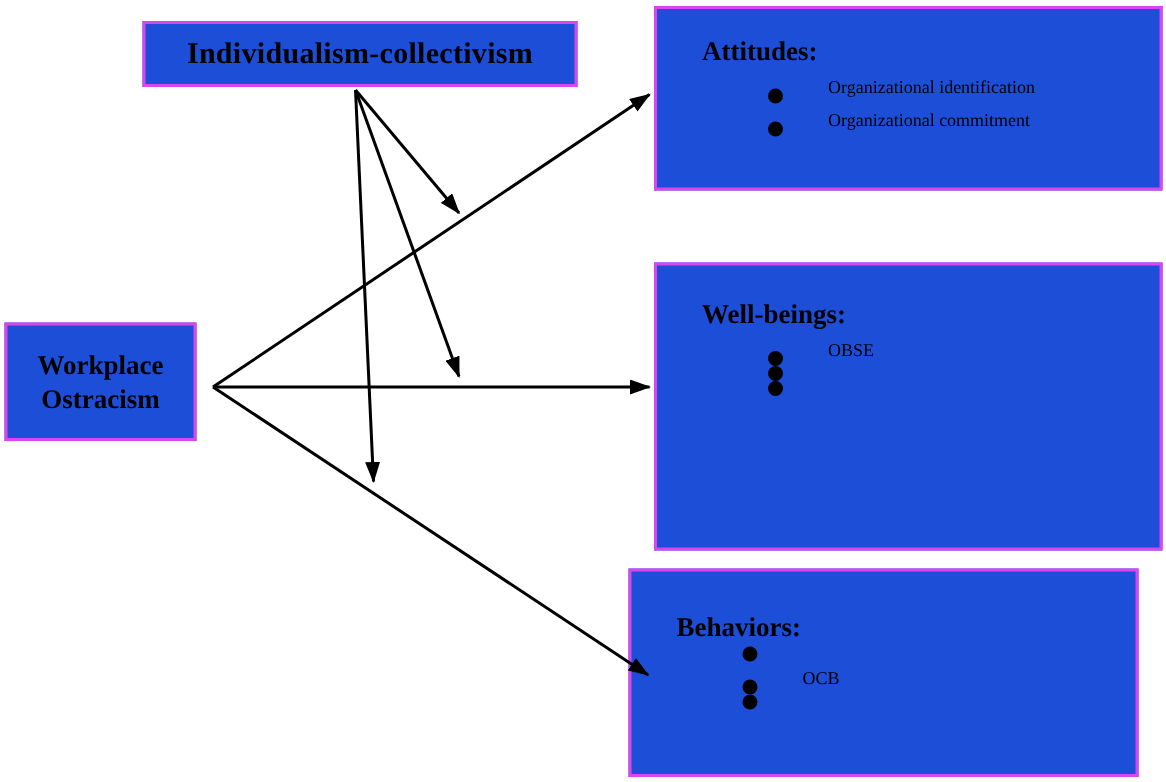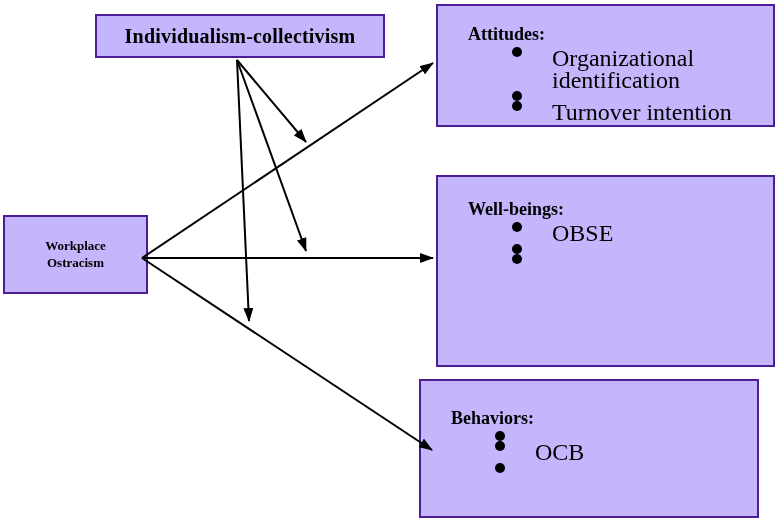--- a/index.html
+++ b/index.html
@@ -20,60 +20,60 @@
     left: 0;
     top: 0;
     width: 777px;
     height: 521px;
     pointer-events: none;
     z-index: 2;
   }
   .node {
     position: absolute;
     box-sizing: border-box;
-    border: 2px solid #4c1d95;
-    background: #c4b5fd;
+    border: 2px solid #d946ef;
+    background: #1d4ed8;
     color: #000000;
     z-index: 1;
   }
   .node.center {
     display: flex;
     align-items: center;
     justify-content: center;
     text-align: center;
   }
   .moderator-box {
     left: 95px; top: 14px; width: 290px; height: 44px;
     font-size: 20px; font-weight: bold;
     letter-spacing: 0.2px;
   }
   .predictor-box {
-    left: 3px; top: 215px; width: 145px; height: 79px;
-    font-size: 13px; font-weight: bold;
+    left: 3px; top: 215px; width: 128px; height: 79px;
+    font-size: 18px; font-weight: bold;
     line-height: 1.25;
     padding: 0 18px;
   }
   .outcome-box {
     left: 436px; width: 339px;
     padding-left: 30px;
   }
   .outcome-attitudes  { top: 4px;   height: 123px; padding-top: 17px; }
   .outcome-wellbeings { top: 175px; height: 192px; padding-top: 21px; }
   .outcome-behaviors  { top: 379px; height: 139px; padding-top: 26px; left: 419px; width: 340px; }
   .box-title {
     font-size: 18px;
     font-weight: bold;
     line-height: 22px;
     margin-bottom: 2px;
   }
   .item {
     display: flex;
-    align-items: flex-start;
+    align-items: flex-end;
     line-height: 22px;
-    font-size: 24px;
+    font-size: 12px;
   }
   .bullet {
     flex: none;
     width: 10px;
     height: 10px;
     border-radius: 50%;
     background: #000000;
     margin-left: 44px;
     margin-right: 30px;
   }
@@ -106,24 +106,21 @@
   </div>
 
   <div class="node outcome-box outcome-attitudes">
     <div class="box-title">Attitudes:</div>
     <div class="item">
       <span class="bullet"></span>
       <span>Organizational identification</span>
     </div>
     <div class="item">
       <span class="bullet"></span>
-    </div>
-    <div class="item">
-      <span class="bullet"></span>
-      <span>Turnover intention</span>
+      <span>Organizational commitment</span>
     </div>
   </div>
 
   <div class="node outcome-box outcome-wellbeings">
     <div class="box-title">Well-beings:</div>
     <div class="item">
       <span class="bullet"></span>
       <span>OBSE</span>
     </div>
     <div class="item">

